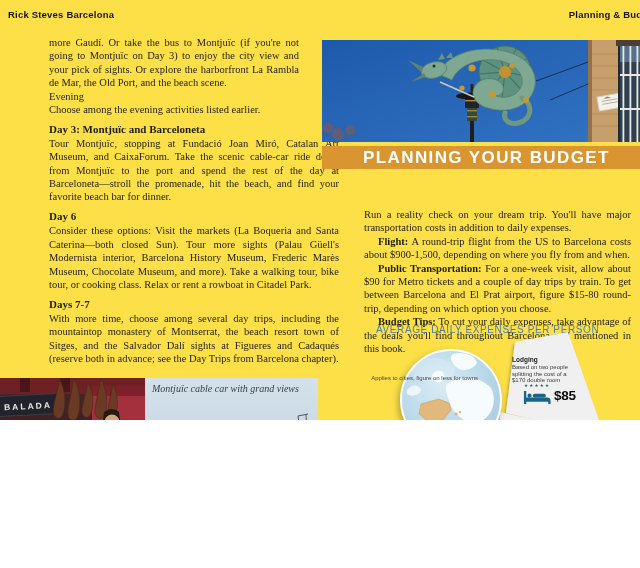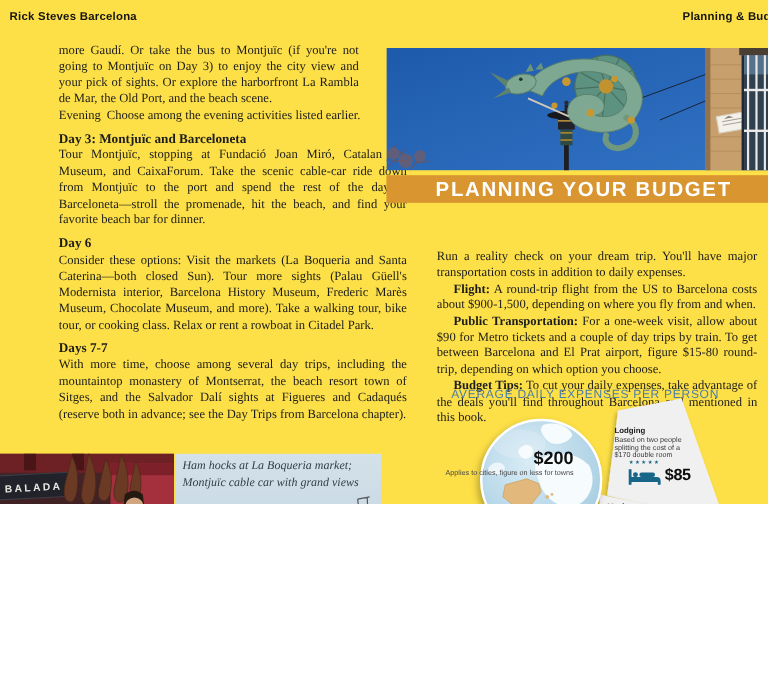--- a/index.html
+++ b/index.html
@@ -8,21 +8,21 @@
   .abs{position:absolute;}
   
   .runhead{font-size:9.5px;font-weight:bold;color:#141414;letter-spacing:.2px;}
   
   .serif{font-family:"Liberation Serif",serif;font-size:10.5px;line-height:13.4px;
     color:#1c1c1c;text-align:justify;}
   .serif p{margin:0;}
   .day-head{font-family:"Liberation Serif",serif;font-weight:bold;font-size:11px;
     margin:6.5px 0 .5px 0;text-align:left;}
   .hang{margin-left:40px;width:250px;}
-  .evrow{display:flex;}
+  .evrow{display:flex;flex-direction:column;}
   .evlabel{width:40px;flex-shrink:0;}
   .ind{text-indent:14px;}
   
   .banner{left:322px;top:146px;width:318px;height:23px;background:#D9952F;color:#fff;
     font-size:17px;font-weight:600;letter-spacing:1.4px;line-height:23px;
     padding-left:41px;box-sizing:border-box;}
   .info-head{left:376px;top:324px;color:#4B7EA8;font-size:10px;letter-spacing:.6px;font-weight:400;}
   .pagenum{font-size:10.5px;font-weight:normal;color:#141414;}
   
   .caption{left:152px;top:382px;width:160px;font-family:"Liberation Serif",serif;
@@ -220,21 +220,20 @@
         <circle cx="126" cy="136" r="6"></circle>
           <circle cx="154" cy="138" r="7"></circle>
           <circle cx="34" cy="158" r="7"></circle>
         <circle cx="66" cy="158" r="7"></circle>
           <circle cx="92" cy="150" r="5"></circle>
       </g>
     </svg>
   </div>
 
   <div class="abs caption">
-    <div>Ham hocks at La Boqueria market;</div>
     <div>Montjuïc cable car with grand views</div>
   </div>
 
   <div class="abs pagenum" style="left:20px;top:547px;">18</div>
 
   <div class="abs runhead" style="right:8px;top:9px;">Planning &amp; Budgeting</div>
 
   <div class="abs" style="left:322px;top:40px;width:318px;height:102px;">
     <svg width="318" height="102" viewBox="0 0 318 102">
       <defs>
@@ -365,21 +364,20 @@
       </g>
       <g>
         <path d="M22,56 L40,51 L50,55 L52,62 L44,72 L30,74 L20,66 Z" fill="#e2b87c" stroke="#caa05e" stroke-width=".6"></path>
         <circle cx="57" cy="66" r="1.6" fill="#e2b87c"></circle>
         <circle cx="61" cy="64" r="1.2" fill="#e2b87c"></circle>
       </g>
       <ellipse cx="34" cy="22" rx="22" ry="12" fill="#ffffff" opacity=".18"></ellipse>
     </svg>
 
     <div class="abs globe-txt" style="left:40px;top:34px;width:118px;">
-      <div class="globe-value">$200</div>
       <div class="globe-note">Applies to cities, figure on less for towns</div>
     </div>
 
     <div class="abs" style="left:192px;top:16px;width:100px;">
       <div class="ig-title">Lodging</div>
       <div class="ig-desc" style="width:62px;">Based on two people splitting the cost of a $170 double room</div>
     </div>
     <div class="abs ig-stars" style="left:204px;top:43px;">★★★★★</div>
     <svg class="abs" style="left:203px;top:50px;" width="28" height="15" viewBox="0 0 30 16" fill="#176587">
       <path d="M1,1 h2.5 v7 H26 a3.5,3.5 0 0 1 3.5,3.5 V15 H27 v-2.5 H3.5 V15 H1 Z"></path>

